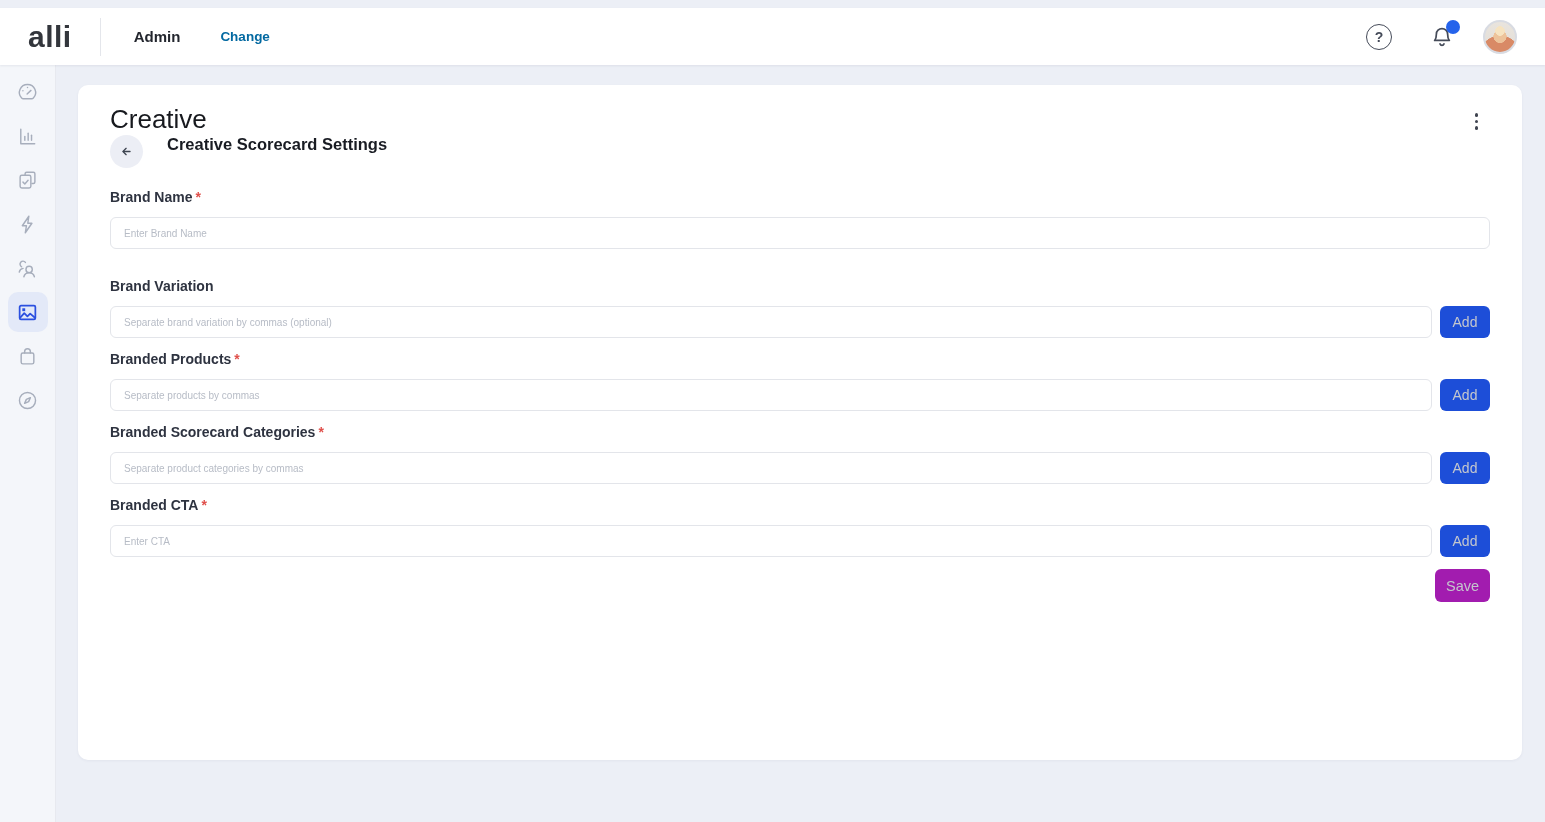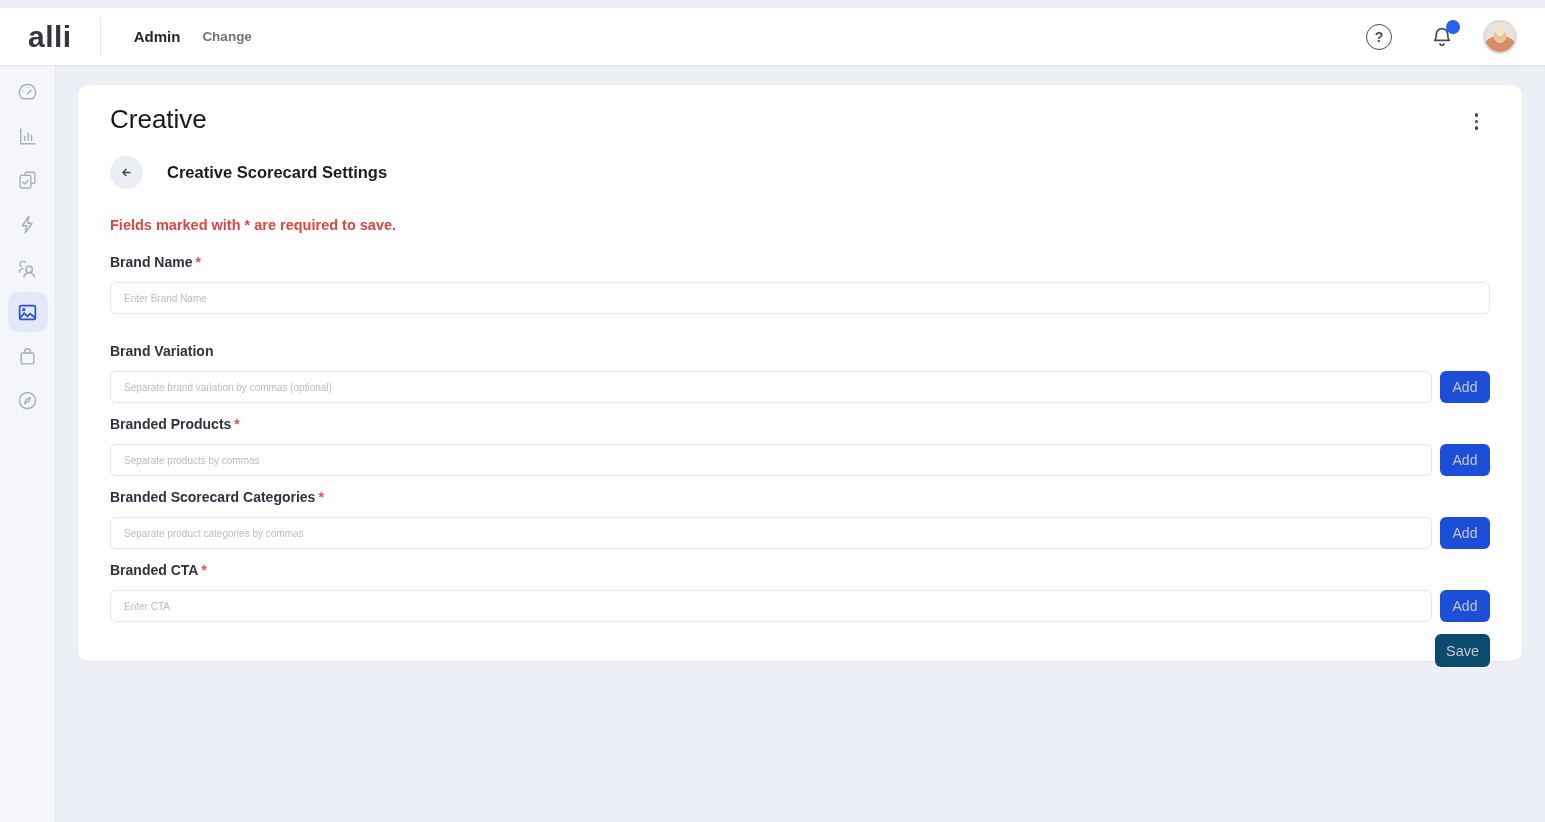--- a/index.html
+++ b/index.html
@@ -7,21 +7,21 @@
     font-family:"Liberation Sans", sans-serif; background:#eceff6; }
 
   
   .header { position:fixed; top:8px; left:0; width:1545px; height:57px;
     background:#ffffff; display:flex; align-items:center; z-index:10;
     box-shadow:0 1px 2px rgba(40,50,80,.08); }
   .logo { margin-left:28px; font-size:30px; font-weight:700; color:#33363c;
     letter-spacing:.5px; cursor:pointer; }
   .header-divider { width:1px; height:38px; background:#e4e6eb; margin-left:28px; }
   .client-label { margin-left:33px; font-size:15px; font-weight:700; color:#23262e; }
-  .change-link { margin-left:22px; font-size:13.5px; font-weight:700; color:#737373; cursor:pointer; }
+  .change-link { margin-left:40px; font-size:13.5px; font-weight:700; color:#0369a1; cursor:pointer; }
   .header-right { margin-left:auto; display:flex; align-items:center; margin-right:28px; }
   .help-btn { width:26px; height:26px; border:1.8px solid #454b59; border-radius:50%;
     display:flex; align-items:center; justify-content:center; font-size:14px;
     font-weight:700; color:#454b59; cursor:pointer; }
   .bell-wrap { position:relative; margin-left:37px; cursor:pointer; width:26px; height:28px; }
   .bell-dot { position:absolute; top:-3px; right:-5px; width:14px; height:14px;
     border-radius:50%; }
   .avatar { width:34px; height:34px; border-radius:50%; margin-left:28px; cursor:pointer;
     border:2px solid #d8dbe2;
     background:
@@ -35,57 +35,57 @@
     background:#f4f6fa; border-right:1px solid #e7e9ef;
     display:flex; flex-direction:column; align-items:center; padding-top:15px; gap:4px; }
   .side-item { width:40px; height:40px; border-radius:10px; display:flex;
     align-items:center; justify-content:center; cursor:pointer; }
   .side-item.active { background:#e3e9f8; }
   .side-item svg { stroke:#a7aebc; }
   .side-item.active svg { stroke:#2b50e0; }
 
   
   .main { position:fixed; top:57px; left:56px; width:1489px; height:765px; background:#eceff6; }
-  .card { margin:28px 0 0 22px; width:1444px; height:576px; background:#ffffff;
+  .card { margin:28px 0 0 22px; width:1444px; height:675px; background:#ffffff;
     border-radius:10px; box-shadow:0 1px 3px rgba(30,40,70,.05);
     padding:18px 32px 0 32px; position:relative; }
 
   .page-title { font-size:26px; font-weight:500; color:#17191e; line-height:32px; }
   .kebab { position:absolute; top:24px; right:40px; display:flex; flex-direction:column;
     gap:3px; padding:4px; cursor:pointer; }
   .kebab i { width:3.5px; height:3.5px; border-radius:50%; background:#3f4450; }
 
   .tabs { display:flex; gap:55px; margin:27px -32px 0 -32px; padding:0 32px;
     border-bottom:1px solid #e7e8ed; }
   .tab { font-size:14.5px; color:#6f7684; padding-bottom:13px; cursor:pointer;
     border-bottom:2px solid transparent; margin-bottom:-1px; }
   .tab.active { color:#20242e; border-bottom-color:#2d6bdf; }
 
-  .settings-row { display:flex; align-items:center; margin-top:21px; }
+  .settings-row { display:flex; align-items:flex-start; }
   .back-btn { width:33px; height:33px; border-radius:50%; background:#eceef5;
     display:flex; align-items:center; justify-content:center; cursor:pointer; border:none; }
   .settings-title { margin-left:24px; font-size:16.5px; font-weight:600; color:#191c23; }
 
   .required-note { margin-top:28px; font-size:14.5px; font-weight:600; color:#dd4543; }
 
   .form { margin-top:21px; }
   .field-label { font-size:14px; font-weight:600; color:#2e3340; margin-bottom:12px; }
   .star { color:#e0504b; margin-left:3px; }
   .input-row { display:flex; }
   .text-input { flex:1; height:32px; border:1px solid #e3e5ea; border-radius:6px;
     padding:0 13px; font-size:10px; color:#2e3340; outline:none;
     font-family:"Liberation Sans", sans-serif; }
   .text-input::placeholder { color:#b7bcc6; }
   .btn-add { flex:none; width:50px; height:32px; margin-left:8px; border:none;
     background:#1d4ed8; color:#c4c7cd; font-size:14px; border-radius:6px;
     cursor:pointer; font-family:"Liberation Sans", sans-serif; }
   .fg-1 { margin-bottom:29px; }
   .fg { margin-bottom:13px; }
   .save-row { display:flex; justify-content:flex-end; margin-top:12px; }
-  .btn-save { width:55px; height:33px; border:none; background:#0c4a6e; color:#c4c7cd;
+  .btn-save { width:55px; height:33px; border:none; background:#a21caf; color:#c4c7cd;
     font-size:14.5px; border-radius:6px; cursor:pointer;
     font-family:"Liberation Sans", sans-serif; }
 </style>
 </head>
 <body>
 
 <div class="header">
   <div class="logo">alli</div>
   <div class="header-divider"></div>
   <div class="client-label">Admin</div>
@@ -176,21 +176,20 @@
     <div class="settings-row">
       <button class="back-btn">
         <svg width="17" height="17" viewBox="0 0 24 24" fill="none" stroke="#3d4450" stroke-width="1.8" stroke-linecap="round" stroke-linejoin="round">
           <path d="M17 12H7.5"></path>
             <path d="M11.5 7.5L7 12l4.5 4.5"></path>
         </svg>
       </button>
       <div class="settings-title">Creative Scorecard Settings</div>
     </div>
 
-    <div class="required-note">Fields marked with * are required to save.</div>
 
     <div class="form">
 
       <div class="fg-1">
         <div class="field-label">
           <span>Brand Name</span><span class="star">*</span>
         </div>
         <div class="input-row">
           <input class="text-input" type="text" placeholder="Enter Brand Name" style="">
         </div>

